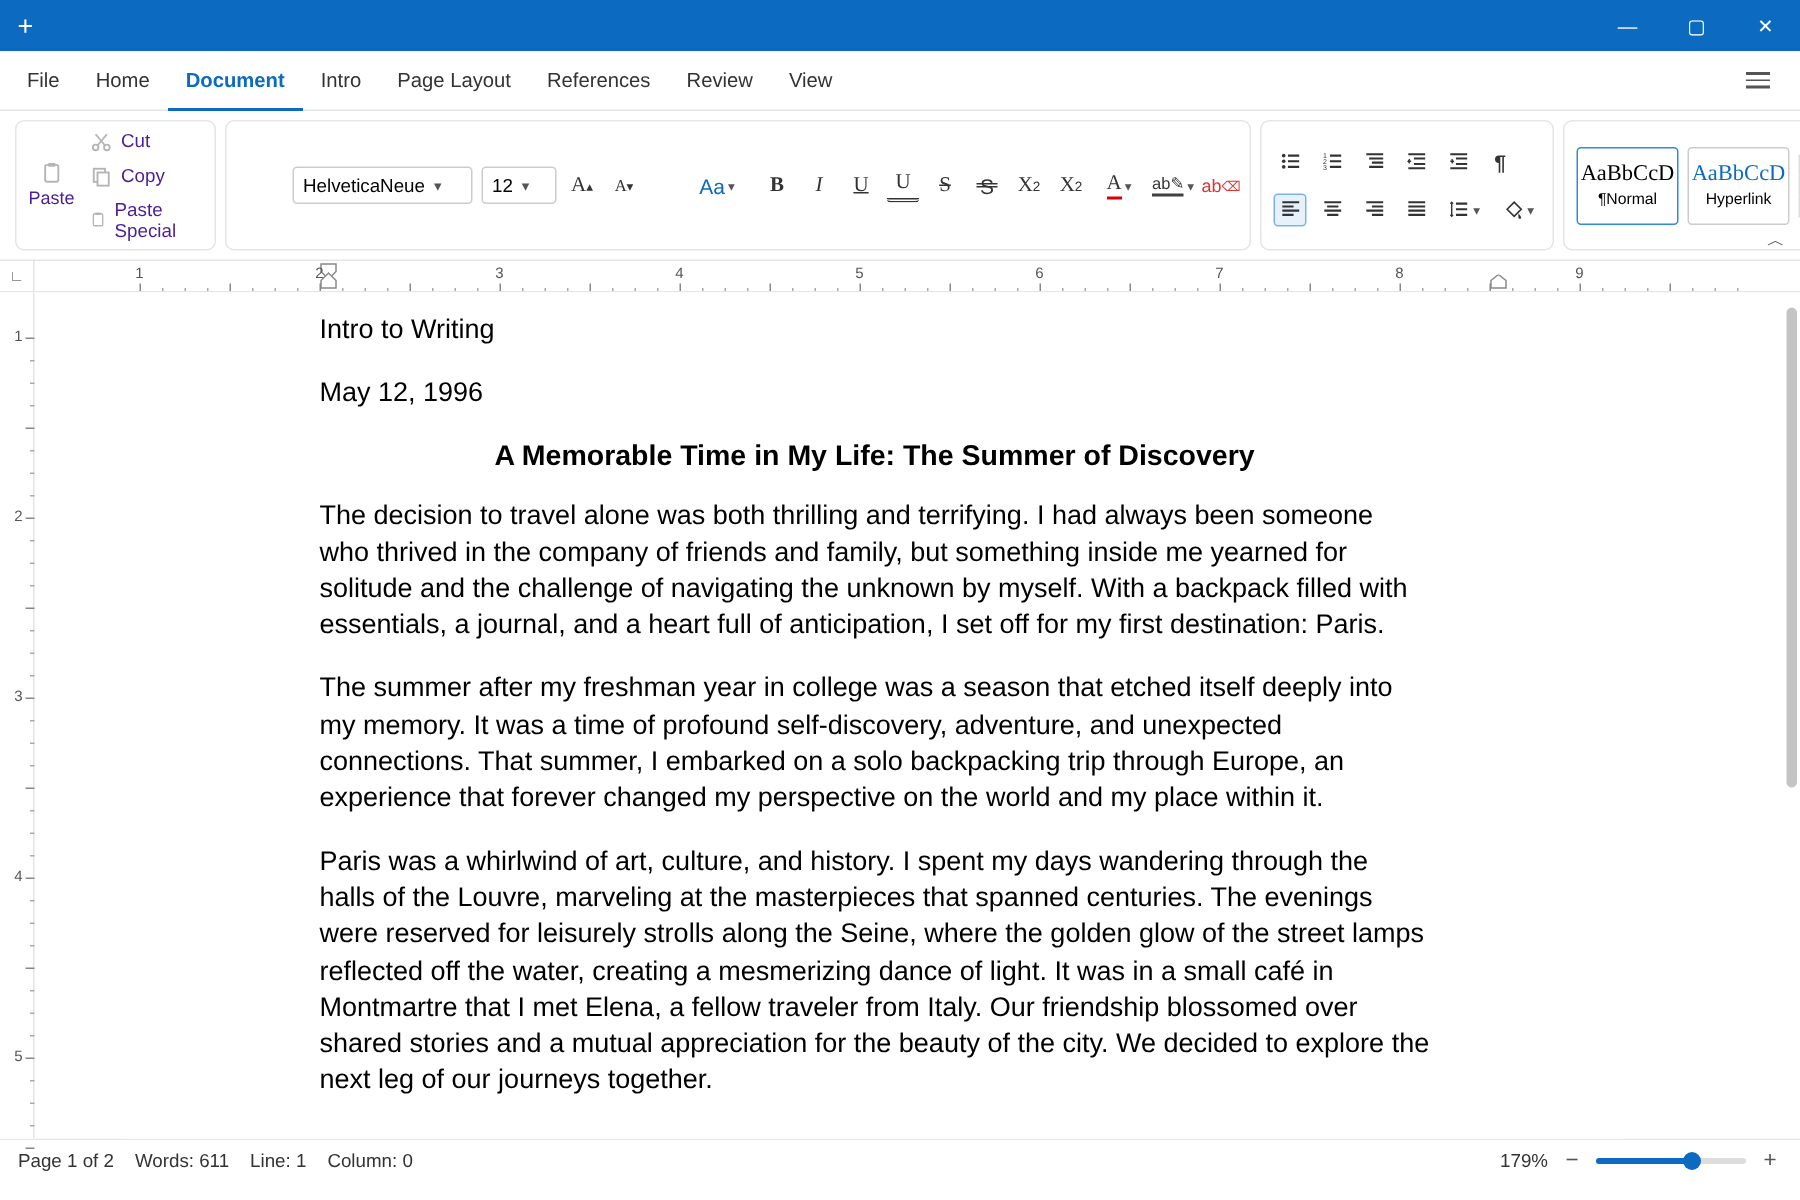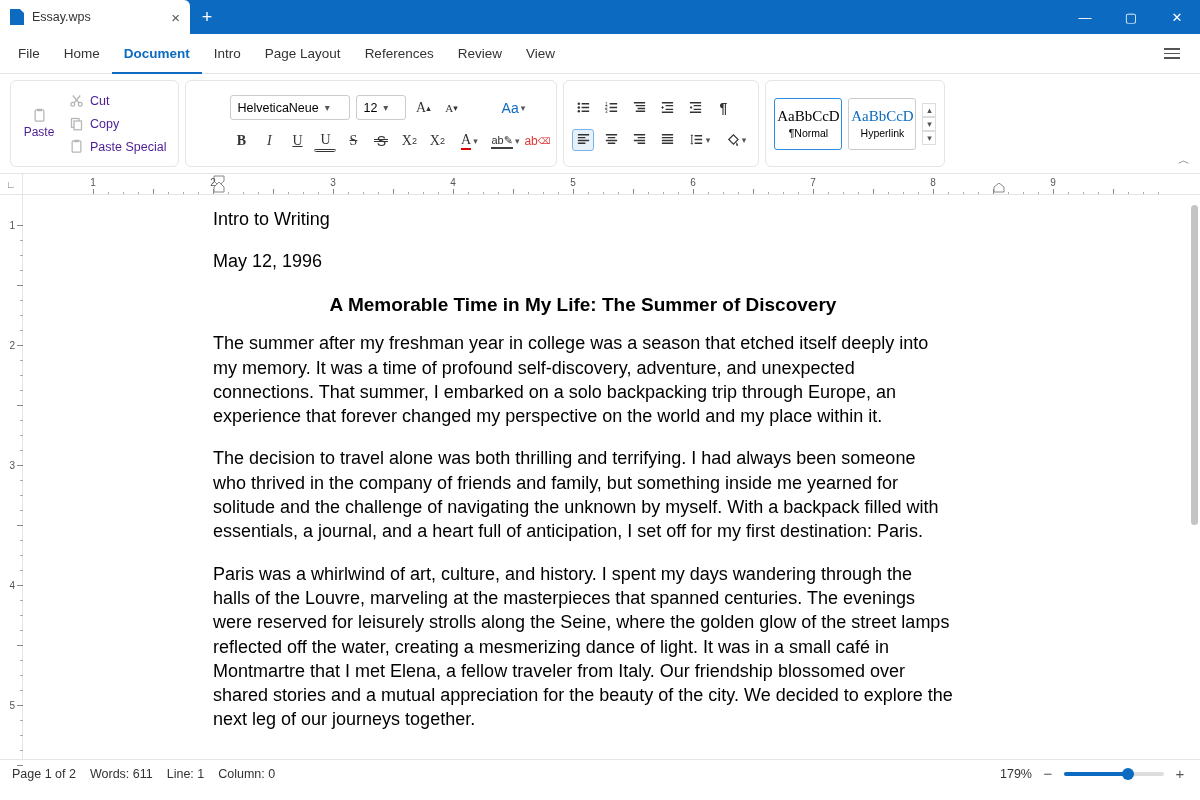--- a/index.html
+++ b/index.html
@@ -65,25 +65,20 @@
 .zoom .track .fill{position:absolute;left:0;top:0;height:4px;background:#0c6bc0;border-radius:2px;}
 .zoom .track .thumb{position:absolute;top:-4px;width:12px;height:12px;background:#0c6bc0;border-radius:50%;}
 .zoom .pm{width:16px;text-align:center;cursor:pointer;color:#555;font-size:15px;}
 .indent-marker{position:absolute;top:1px;}
 .indent-marker svg{display:block;}
 </style>
 </head>
 <body>
 
 <div class="titlebar">
-  <div class="tab">
-    <span class="doc-icon"></span>
-    <span class="label">Essay.wps</span>
-    <span class="close">×</span>
-  </div>
   <div class="newtab">+</div>
   <div class="winctrl">
     <div>―</div>
     <div>▢</div>
     <div>✕</div>
   </div>
 </div>
 
 <div class="menubar">
   <div class="menuitem">File</div>
@@ -132,21 +127,21 @@
       <div class="btn disabled">
           <svg class="ico" viewBox="0 0 24 24">
             <rect x="5" y="3" width="14" height="18" rx="2" fill="none" stroke="#b5b5b5" stroke-width="2"></rect>
             <rect x="8" y="1" width="8" height="4" rx="1" fill="#b5b5b5"></rect>
           </svg>
           <span>Paste Special</span>
         </div>
     </div>
   </div>
 
-  <div class="group" style="flex-direction:column;justify-content:center;gap:10px;padding-left:44px;">
+  <div class="group" style="flex-direction:row;justify-content:center;gap:10px;padding-left:44px;">
     <div class="row">
       <div class="fontsel" style="width:120px;">
           <span>HelveticaNeue</span>
           <span class="chev">▾</span>
         </div>
       <div class="fontsel" style="width:50px;">
           <span>12</span>
           <span class="chev">▾</span>
         </div>
       <div class="fmt" style="font-family:serif;">A<small style="vertical-align:super;">▴</small></div>
@@ -635,22 +630,22 @@
       </div>
       <div class="tick major" style="top: 570px;">
         <i></i>
       </div>
     </div>
   <div class="page-area">
     <div class="page">
       <p>Intro to Writing</p>
       <p>May 12, 1996</p>
       <h2>A Memorable Time in My Life: The Summer of Discovery</h2>
+      <p>The decision to travel alone was both thrilling and terrifying. I had always been someone who thrived in the company of friends and family, but something inside me yearned for solitude and the challenge of navigating the unknown by myself. With a backpack filled with essentials, a journal, and a heart full of anticipation, I set off for my first destination: Paris.</p>
       <p>The summer after my freshman year in college was a season that etched itself deeply into my memory. It was a time of profound self-discovery, adventure, and unexpected connections. That summer, I embarked on a solo backpacking trip through Europe, an experience that forever changed my perspective on the world and my place within it.</p>
-      <p>The decision to travel alone was both thrilling and terrifying. I had always been someone who thrived in the company of friends and family, but something inside me yearned for solitude and the challenge of navigating the unknown by myself. With a backpack filled with essentials, a journal, and a heart full of anticipation, I set off for my first destination: Paris.</p>
       <p>Paris was a whirlwind of art, culture, and history. I spent my days wandering through the halls of the Louvre, marveling at the masterpieces that spanned centuries. The evenings were reserved for leisurely strolls along the Seine, where the golden glow of the street lamps reflected off the water, creating a mesmerizing dance of light. It was in a small café in Montmartre that I met Elena, a fellow traveler from Italy. Our friendship blossomed over shared stories and a mutual appreciation for the beauty of the city. We decided to explore the next leg of our journeys together.</p>
     </div>
     <div class="scrollbar-v"></div>
   </div>
 </div>
 
 <div class="statusbar">
   <span>Page 1 of 2</span>
   <span>Words: 611</span>
   <span>Line: 1</span>

